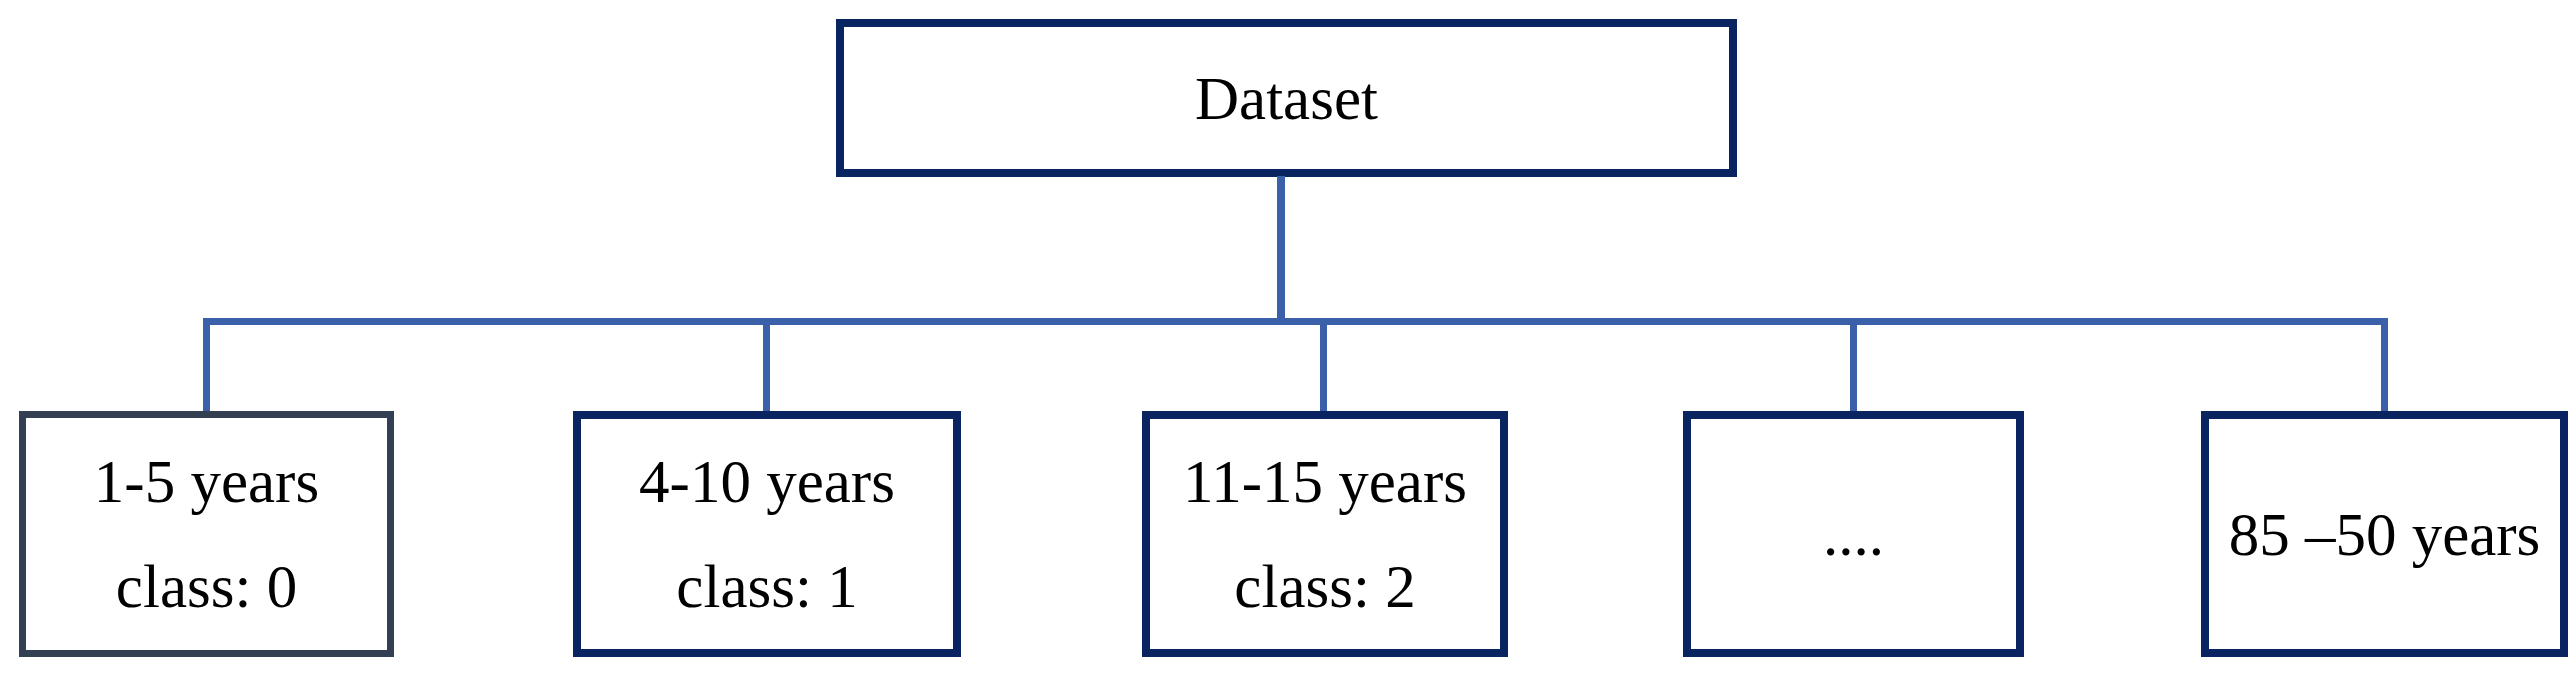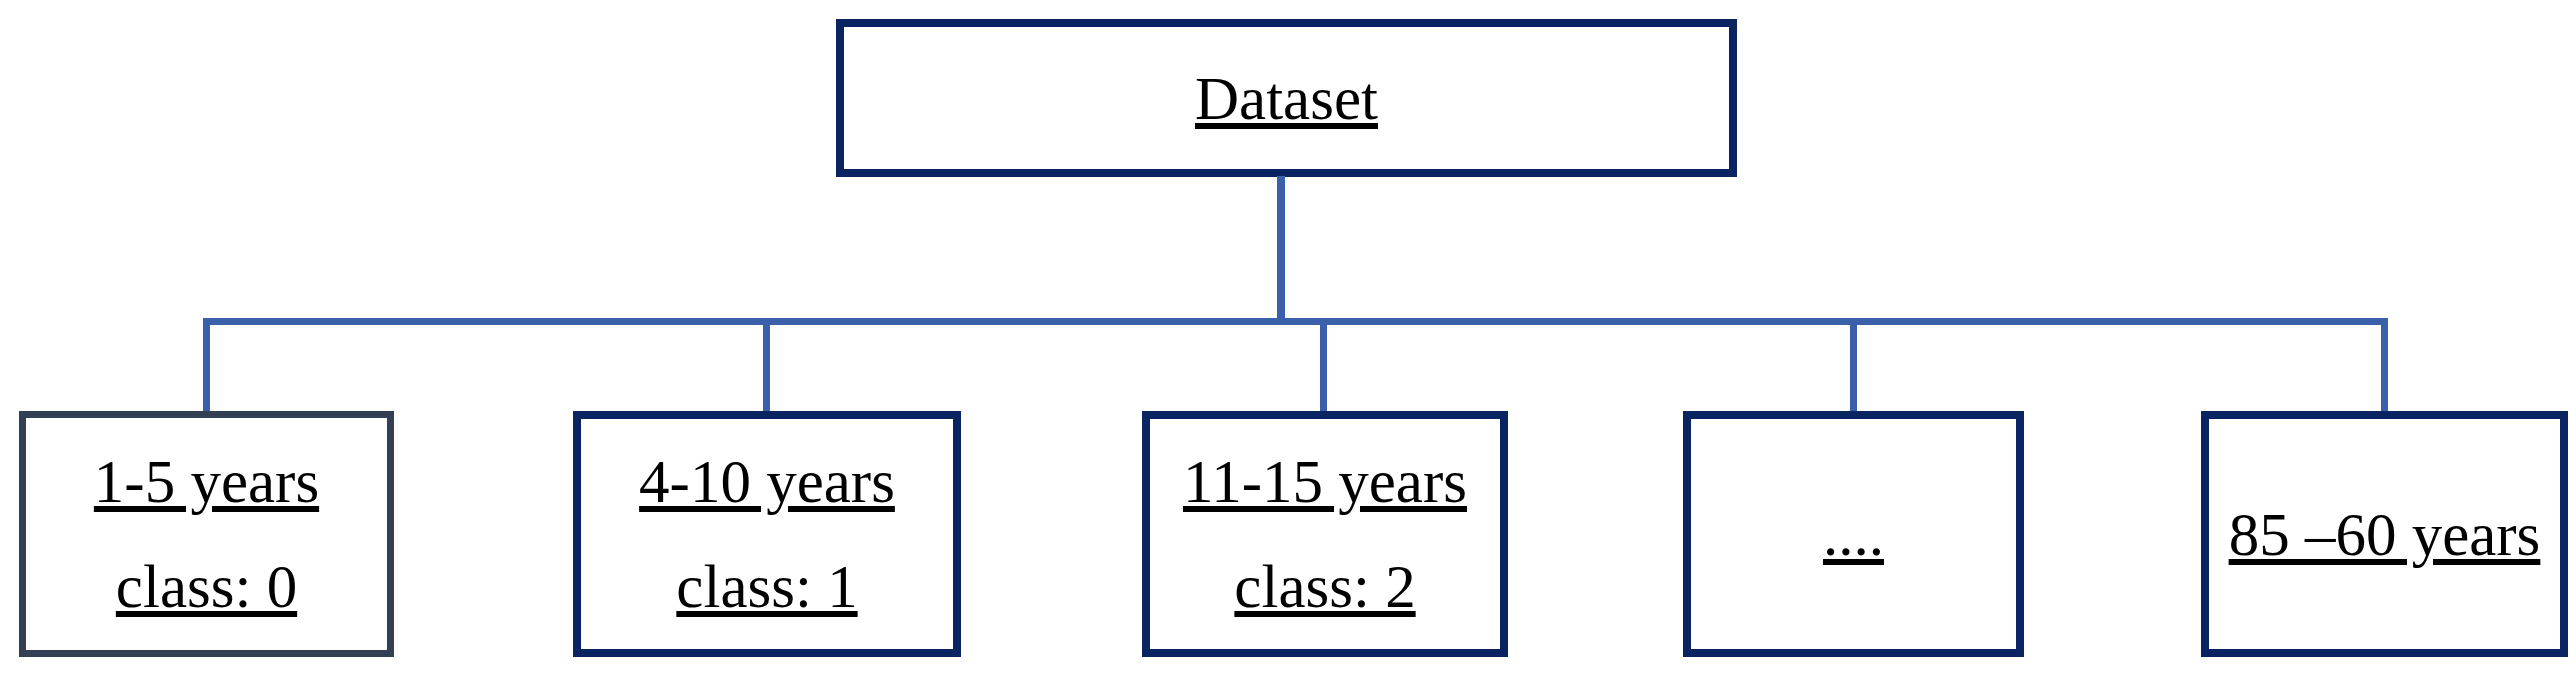--- a/index.html
+++ b/index.html
@@ -20,21 +20,20 @@
     position: absolute;
     box-sizing: border-box;
     background: #ffffff;
     display: flex;
     flex-direction: column;
     align-items: center;
     justify-content: center;
     text-align: center;
     font-size: 61px;
     line-height: 105px;
-    text-decoration: underline;
   }
   .node-line {
     display: block;
     white-space: nowrap;
   }
   .root-node {
     left: 836px;
     top: 19px;
     width: 901px;
     height: 158px;
@@ -112,17 +111,17 @@
   <div class="node child-node box3">
     <span class="node-line">11-15 years</span>
     <span class="node-line">class: 2</span>
   </div>
 
   <div class="node child-node box4">
     <span class="node-line">....</span>
   </div>
 
   <div class="node child-node box5">
-    <span class="node-line">85 –60 years</span>
+    <span class="node-line">85 –50 years</span>
   </div>
 
 </div>
 
 
 </body></html>

